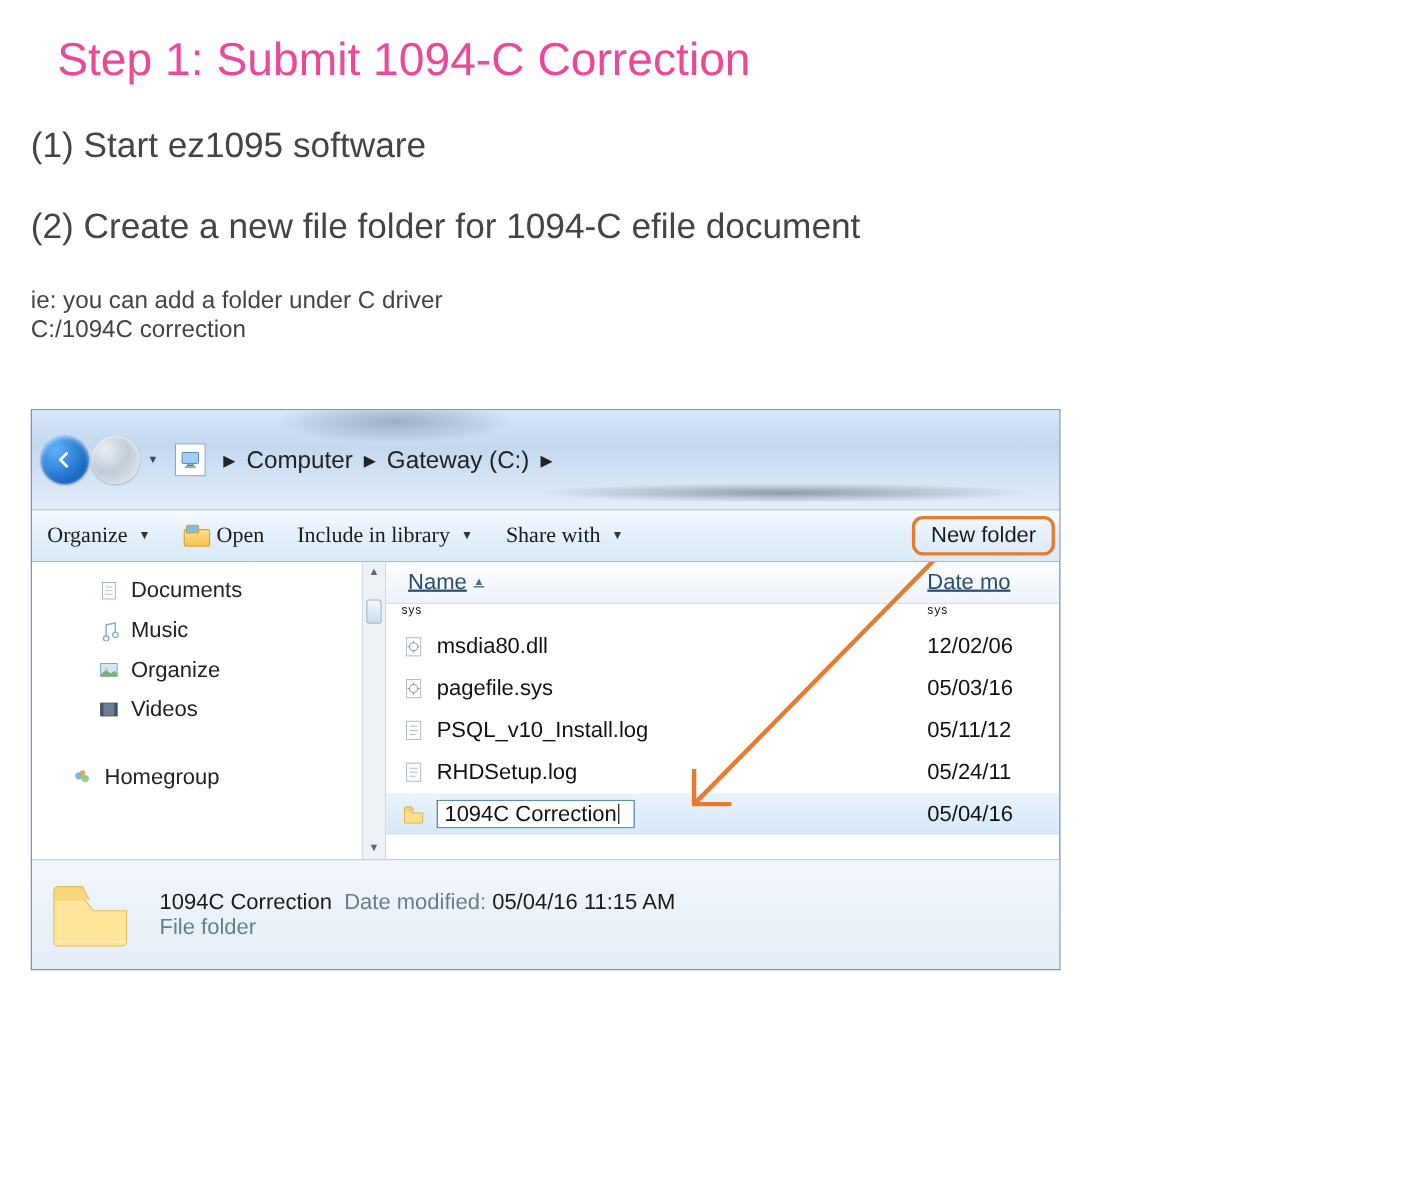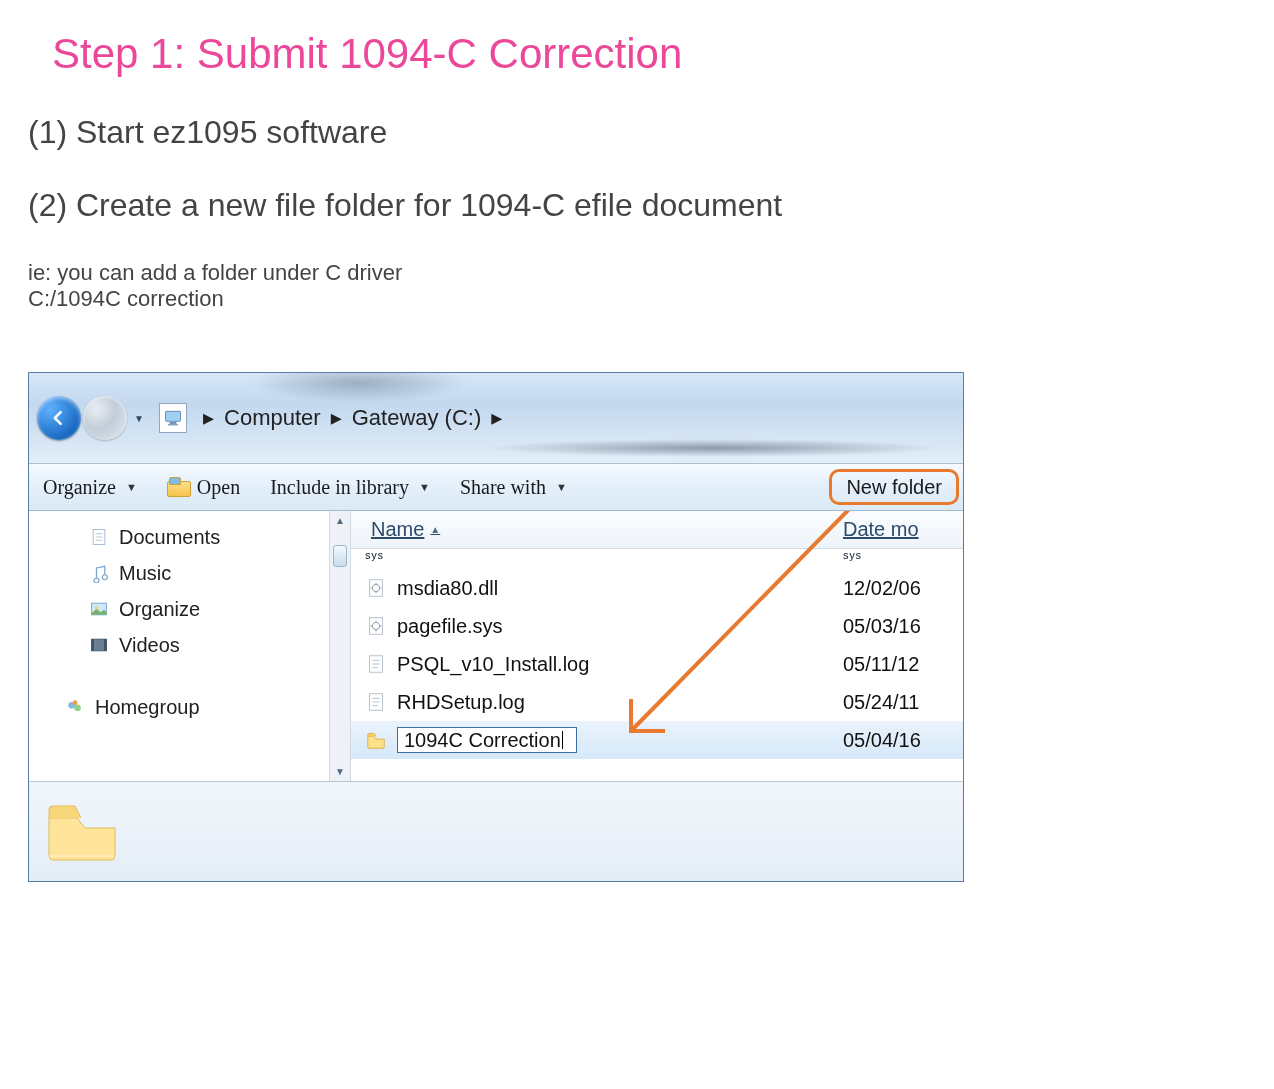--- a/index.html
+++ b/index.html
@@ -430,15 +430,23 @@
       </svg>
     </div>
   </div>
 
   <div class="exp-details" data-name="details-pane">
     <svg class="big-folder" data-name="folder-large-icon" viewBox="0 0 78 64">
       <path d="M6 18 h28 l8 10 h30 v28 a4 4 0 0 1-4 4 H10 a4 4 0 0 1-4-4z" fill="#ffe49a" stroke="#e0bb5c"></path>
       <path d="M6 18 v-8 a4 4 0 0 1 4-4 h22 l6 12" fill="#f8d67a" stroke="#e0bb5c"></path>
       <path d="M6 56 h66" stroke="#fff" opacity="0.5"></path>
     </svg>
+    <div class="details-text">
+      <div>
+        <span class="sel" data-name="details-selected-name">1094C Correction</span>
+        &nbsp;<span class="meta" data-name="details-meta-label">Date modified:</span>
+        <span class="sel" data-name="details-meta-value">05/04/16 11:15 AM</span>
+      </div>
+      <div class="meta" data-name="details-type">File folder</div>
+    </div>
   </div>
 
 </div>
 
 </body></html>

